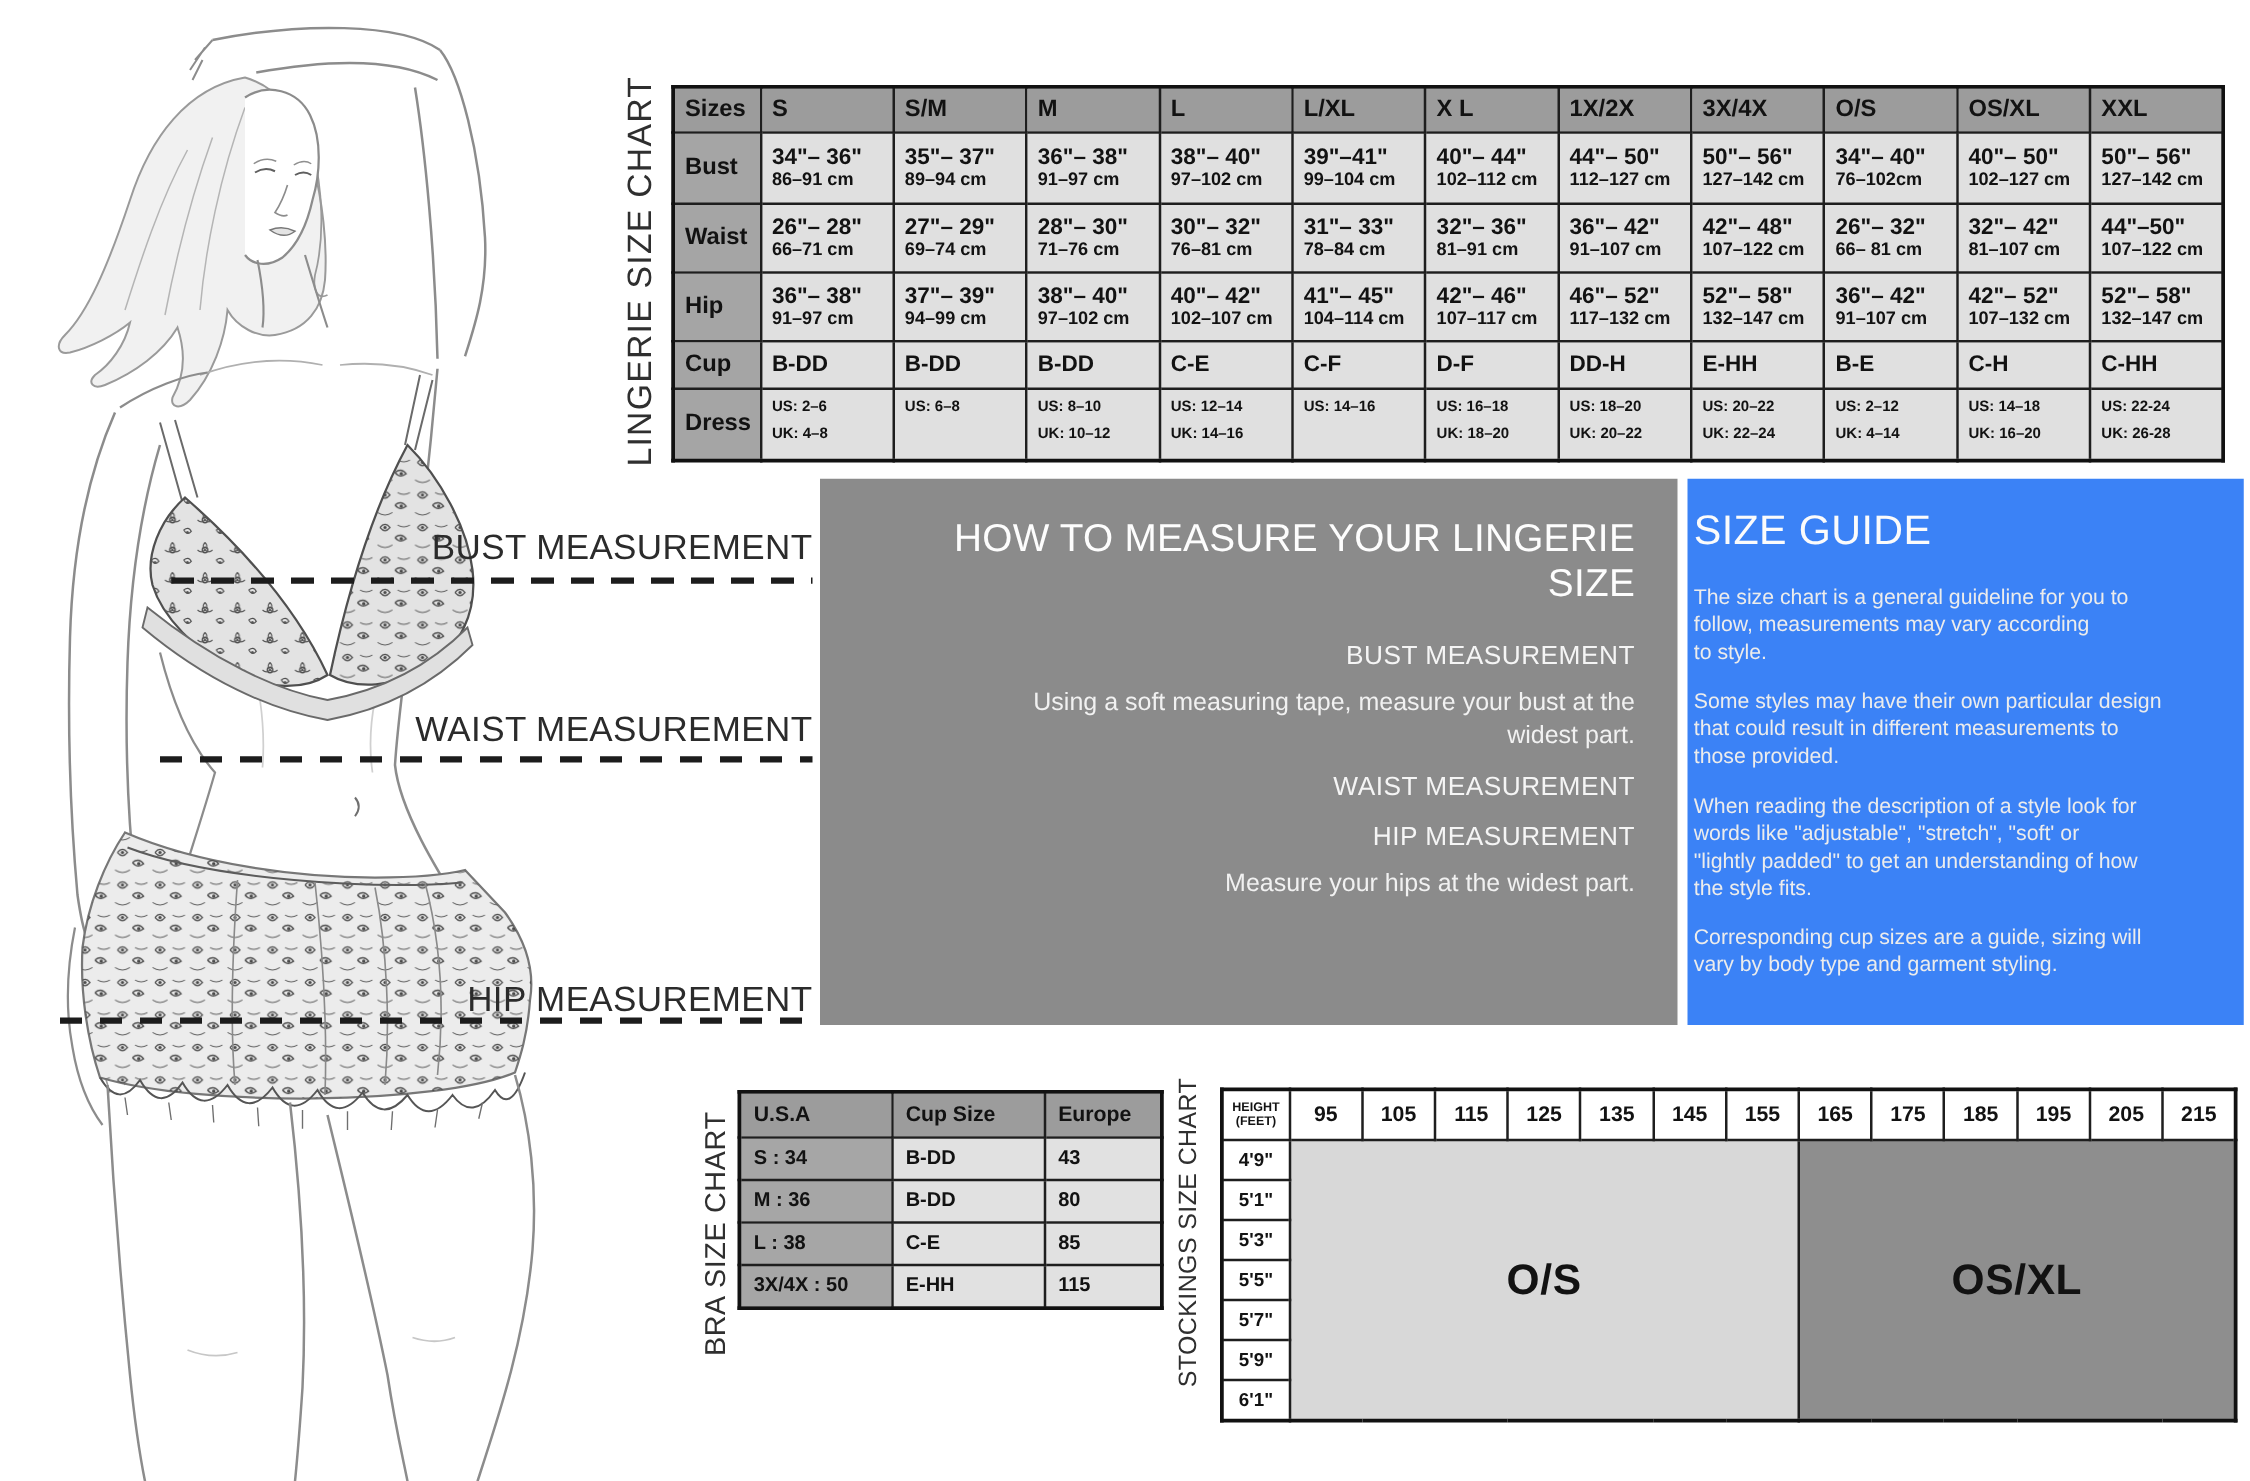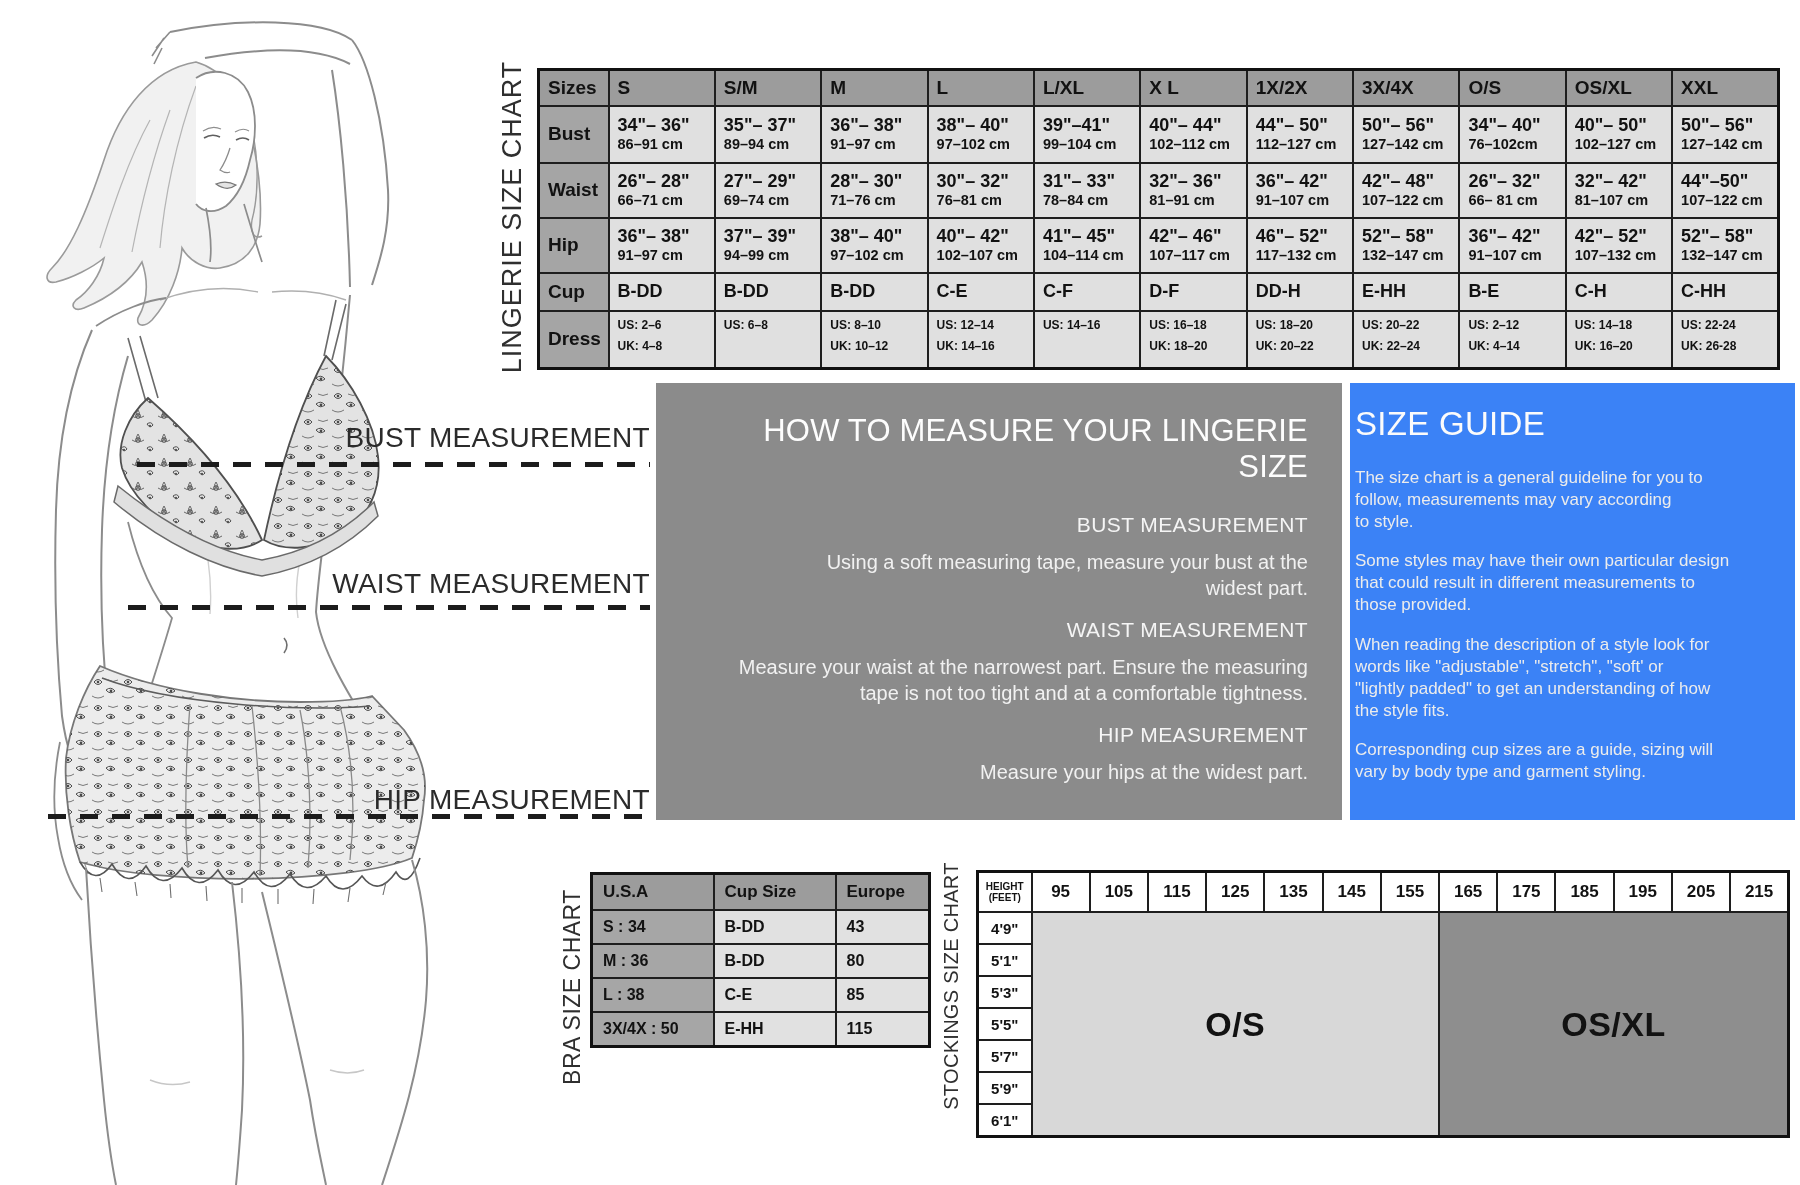--- a/index.html
+++ b/index.html
@@ -448,22 +448,20 @@
 
   <div class="panel" id="howto-panel">
     <h1>HOW TO MEASURE YOUR LINGERIE SIZE</h1>
     <div class="sec">
       <h2>BUST MEASUREMENT</h2>
       <p>Using a soft measuring tape, measure your bust at the
 widest part.</p>
     </div>
     <div class="sec">
       <h2>WAIST MEASUREMENT</h2>
-      <p>Measure your waist at the narrowest part. Ensure the measuring
-tape is not too tight and at a comfortable tightness.</p>
     </div>
     <div class="sec">
       <h2>HIP MEASUREMENT</h2>
       <p>Measure your hips at the widest part.</p>
     </div>
   </div>
 
   <div class="panel" id="sizeguide-panel">
     <h1>SIZE GUIDE</h1>
     <p>The size chart is a general guideline for you to

